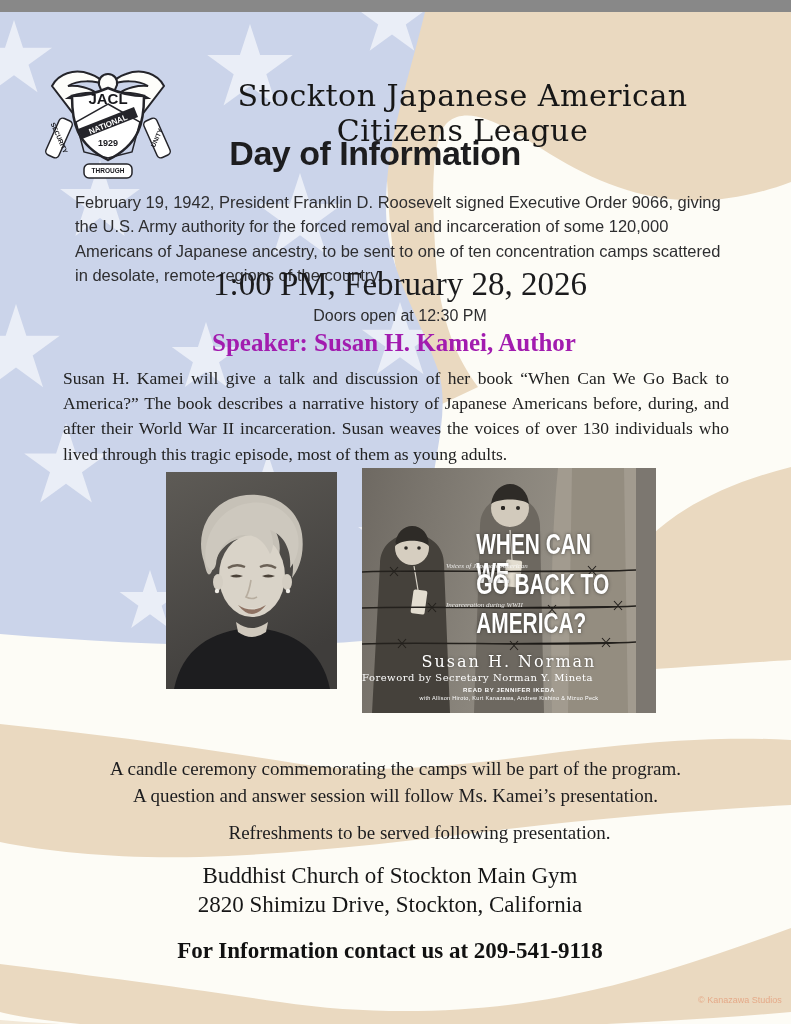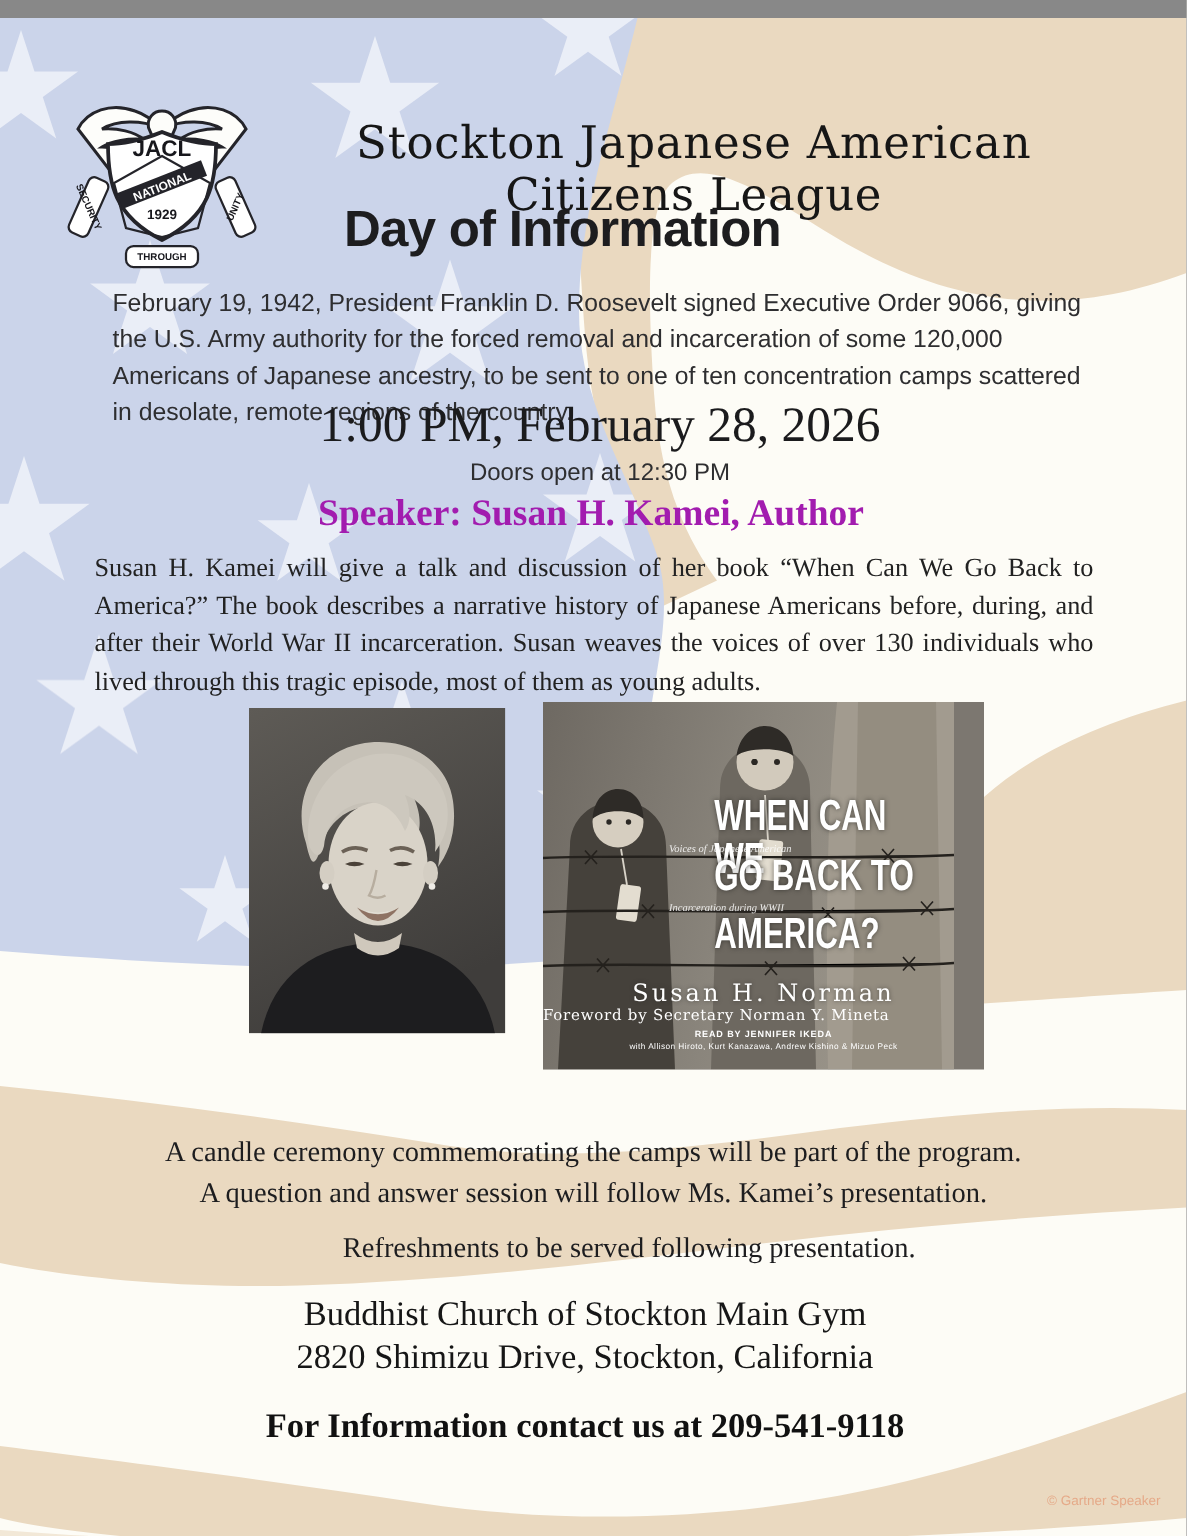--- a/index.html
+++ b/index.html
@@ -229,15 +229,15 @@
 
     <div class="abs center serif line19 refresh">Refreshments to be served following presentation.</div>
 
     <div class="abs center serif venue">
       <div>Buddhist Church of Stockton Main Gym</div>
       <div>2820 Shimizu Drive, Stockton, California</div>
     </div>
 
     <div class="abs center serif contact">For Information contact us at 209-541-9118</div>
 
-    <div class="abs watermark">© Gartner Speaker</div>
+    <div class="abs watermark">© Kanazawa Studios</div>
   </div>
 </div>
 
 </body></html>

